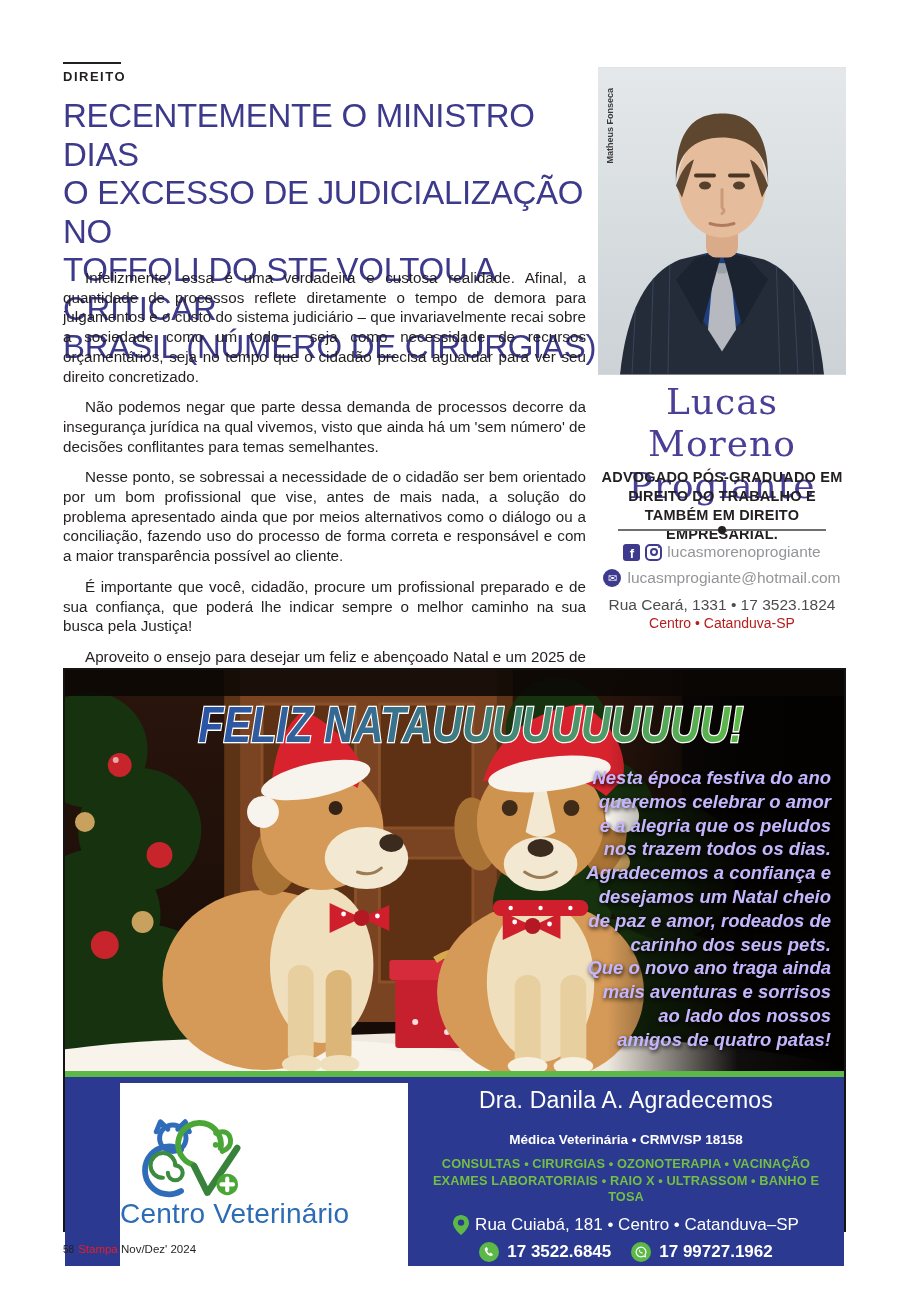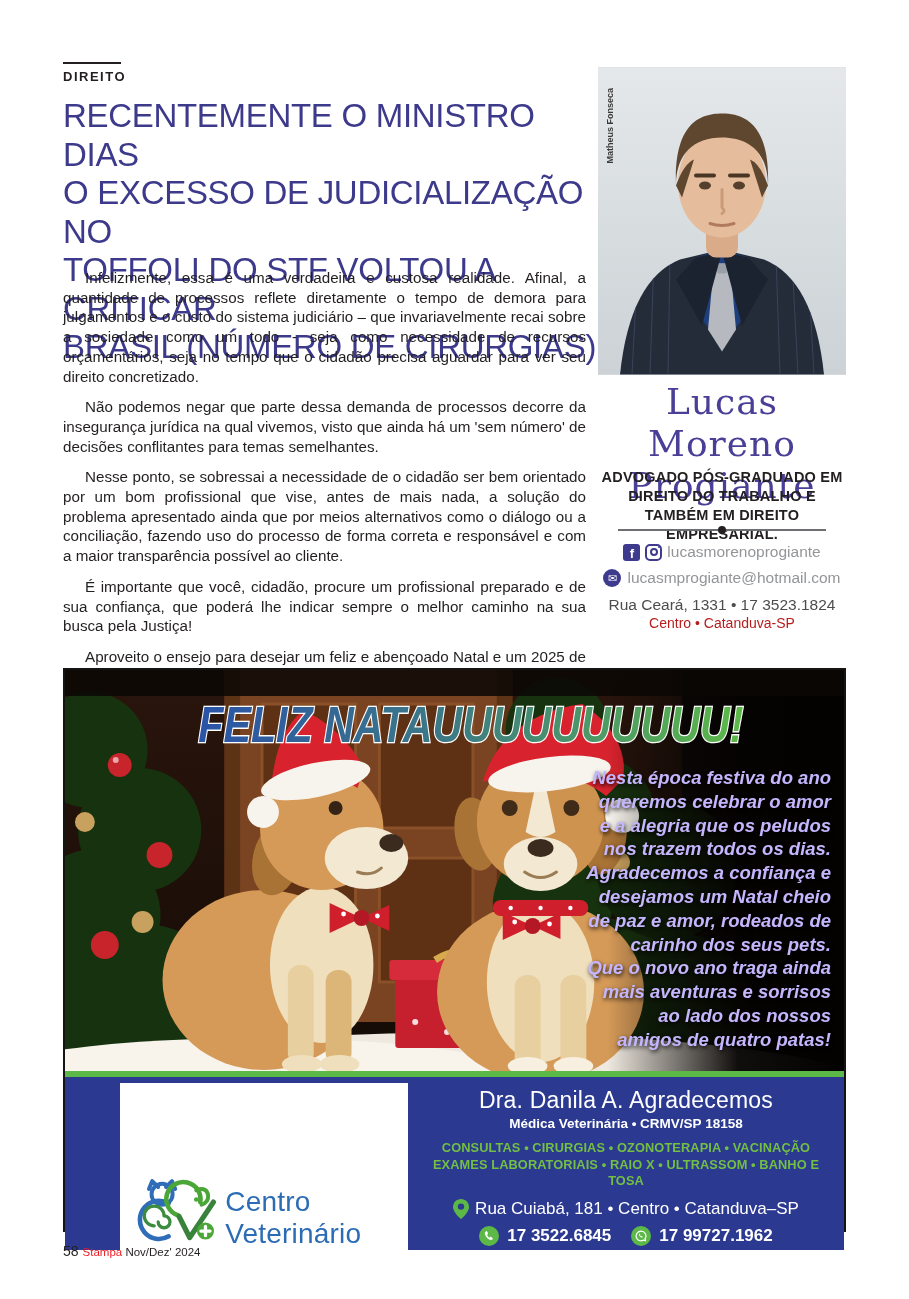--- a/index.html
+++ b/index.html
@@ -50,40 +50,40 @@
     border:2px solid #141414;box-sizing:border-box;display:flex;flex-direction:column;}
   .ad-scene{position:relative;height:401px;background:#0a0705;overflow:hidden;flex:none;}
   .ad-scene svg{display:block;width:100%;height:100%;}
   .ad-message{position:absolute;top:96px;right:13px;width:262px;text-align:right;
     color:#c4b5fd;font-style:italic;font-weight:bold;font-size:18.5px;line-height:23.8px;
     text-shadow:1px 2px 4px rgba(0,0,0,0.85);}
   .stripe-green{height:6px;background:#5cb947;flex:none;}
   .stripe-blue{height:6px;background:#2b3990;flex:none;}
   .ad-info{flex:1;display:flex;}
   .info-leftbar{width:55px;background:#2b3990;flex:none;}
-  .info-logo{width:288px;background:#ffffff;flex:none;display:flex;
-    align-items:flex-end;justify-content:center;}
+  .info-logo{width:288px;background:#ffffff;flex:none;display:flex;flex-direction:column;
+    align-items:flex-start;justify-content:center;}
   .logo-mark{width:132px;height:80px;}
   .logo-text{font-size:28px;color:#2b6cb5;margin-top:0px;letter-spacing:0.2px;}
   .info-panel{flex:1;background:#2b3990;color:#fff;display:flex;flex-direction:column;
     align-items:center;justify-content:center;text-align:center;padding:4px 6px;box-sizing:border-box;}
   .doc-name{font-size:23px;letter-spacing:0.2px;}
-  .doc-cred{font-size:13.5px;font-weight:bold;margin-top:2px;}
+  .doc-cred{font-size:13.5px;font-weight:bold;margin-top:18px;}
   .services{font-size:12.8px;font-weight:bold;color:#72bf44;line-height:16.5px;letter-spacing:0.1px;}
   .services.first{margin-top:9px;}
   .addr-row{margin-top:9px;font-size:17px;display:flex;align-items:center;gap:6px;}
   .phones-row{margin-top:7px;font-size:17px;font-weight:bold;display:flex;align-items:center;gap:8px;}
   .round-icon{width:20px;height:20px;border-radius:50%;background:#5cb947;display:flex;
     align-items:center;justify-content:center;flex:none;}
   .round-icon svg{width:12px;height:12px;}
   .pin-icon{width:16px;height:20px;flex:none;}
   .wa-gap{margin-left:12px;}
   
   .footer{position:absolute;left:63px;top:1243px;font-size:11.5px;color:#231f20;}
-  .footer .pg{font-size:14px;margin-right:4px;}
+  .footer .pg{font-size:10px;margin-right:4px;}
   .footer .mag{color:#ed1c24;}
 </style>
 </head>
 <body>
 
 <div class="page">
 
   <div class="section-tag">
     <div class="tag-rule"></div>
     <div class="tag-text">DIREITO</div>

